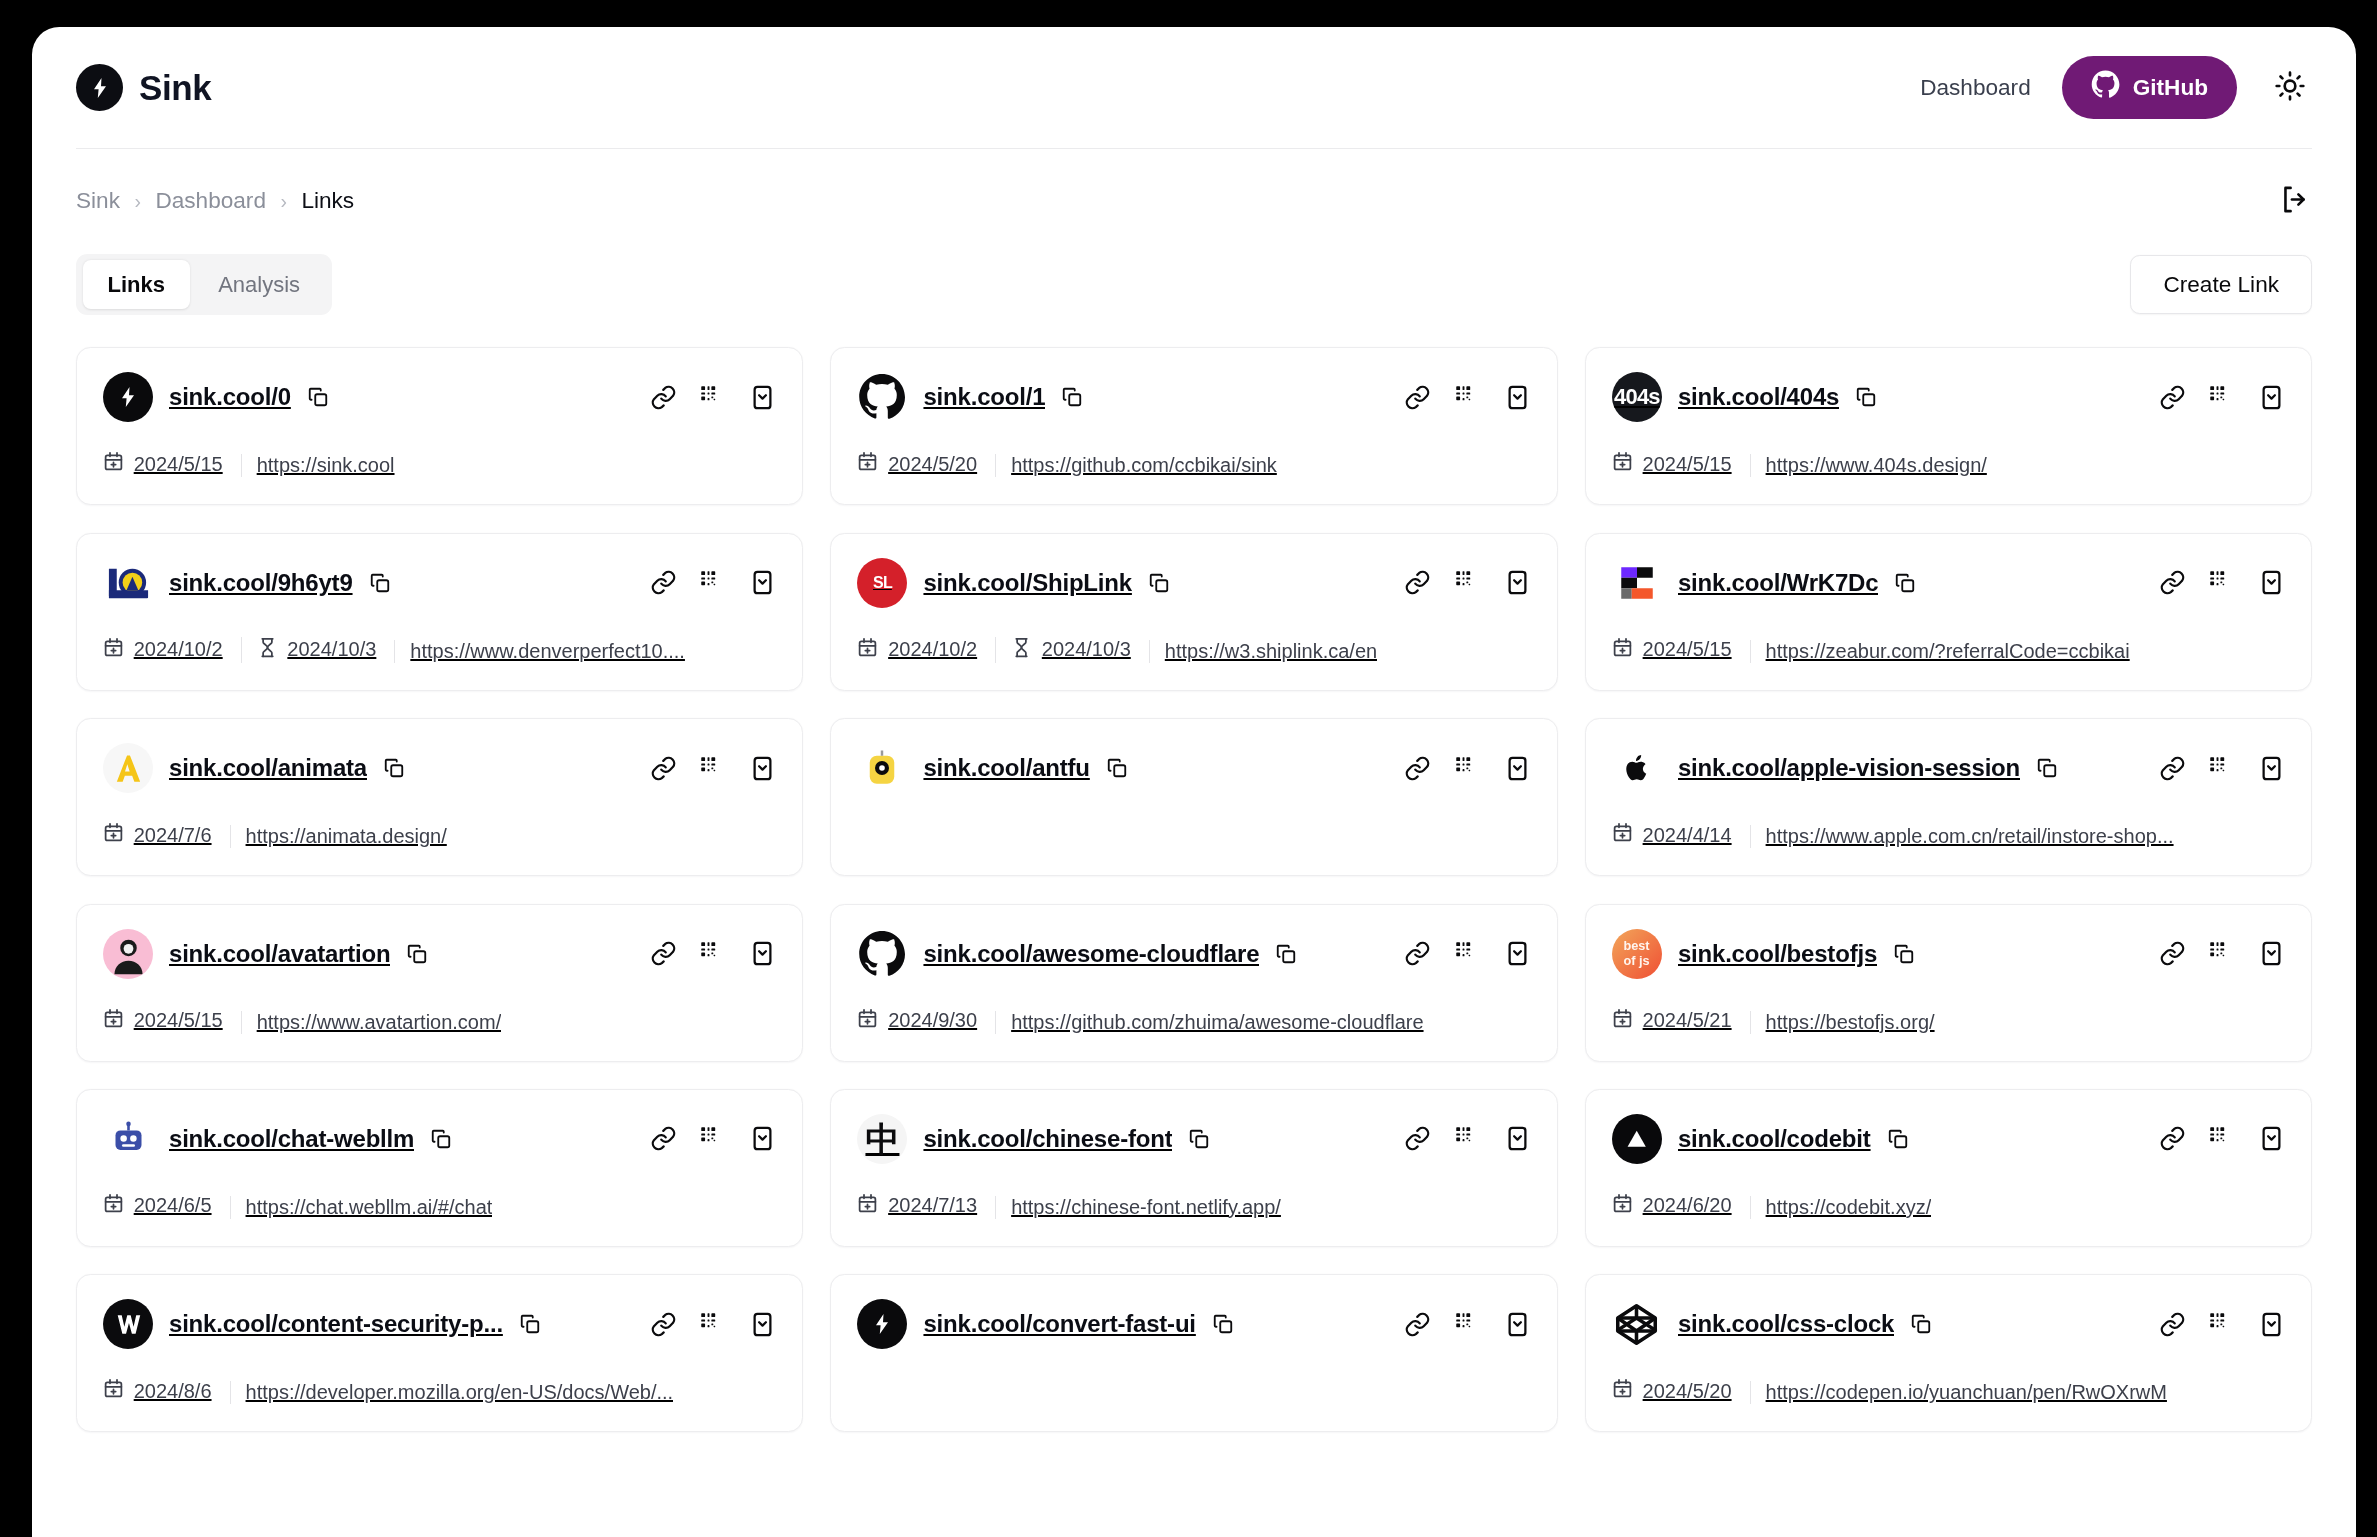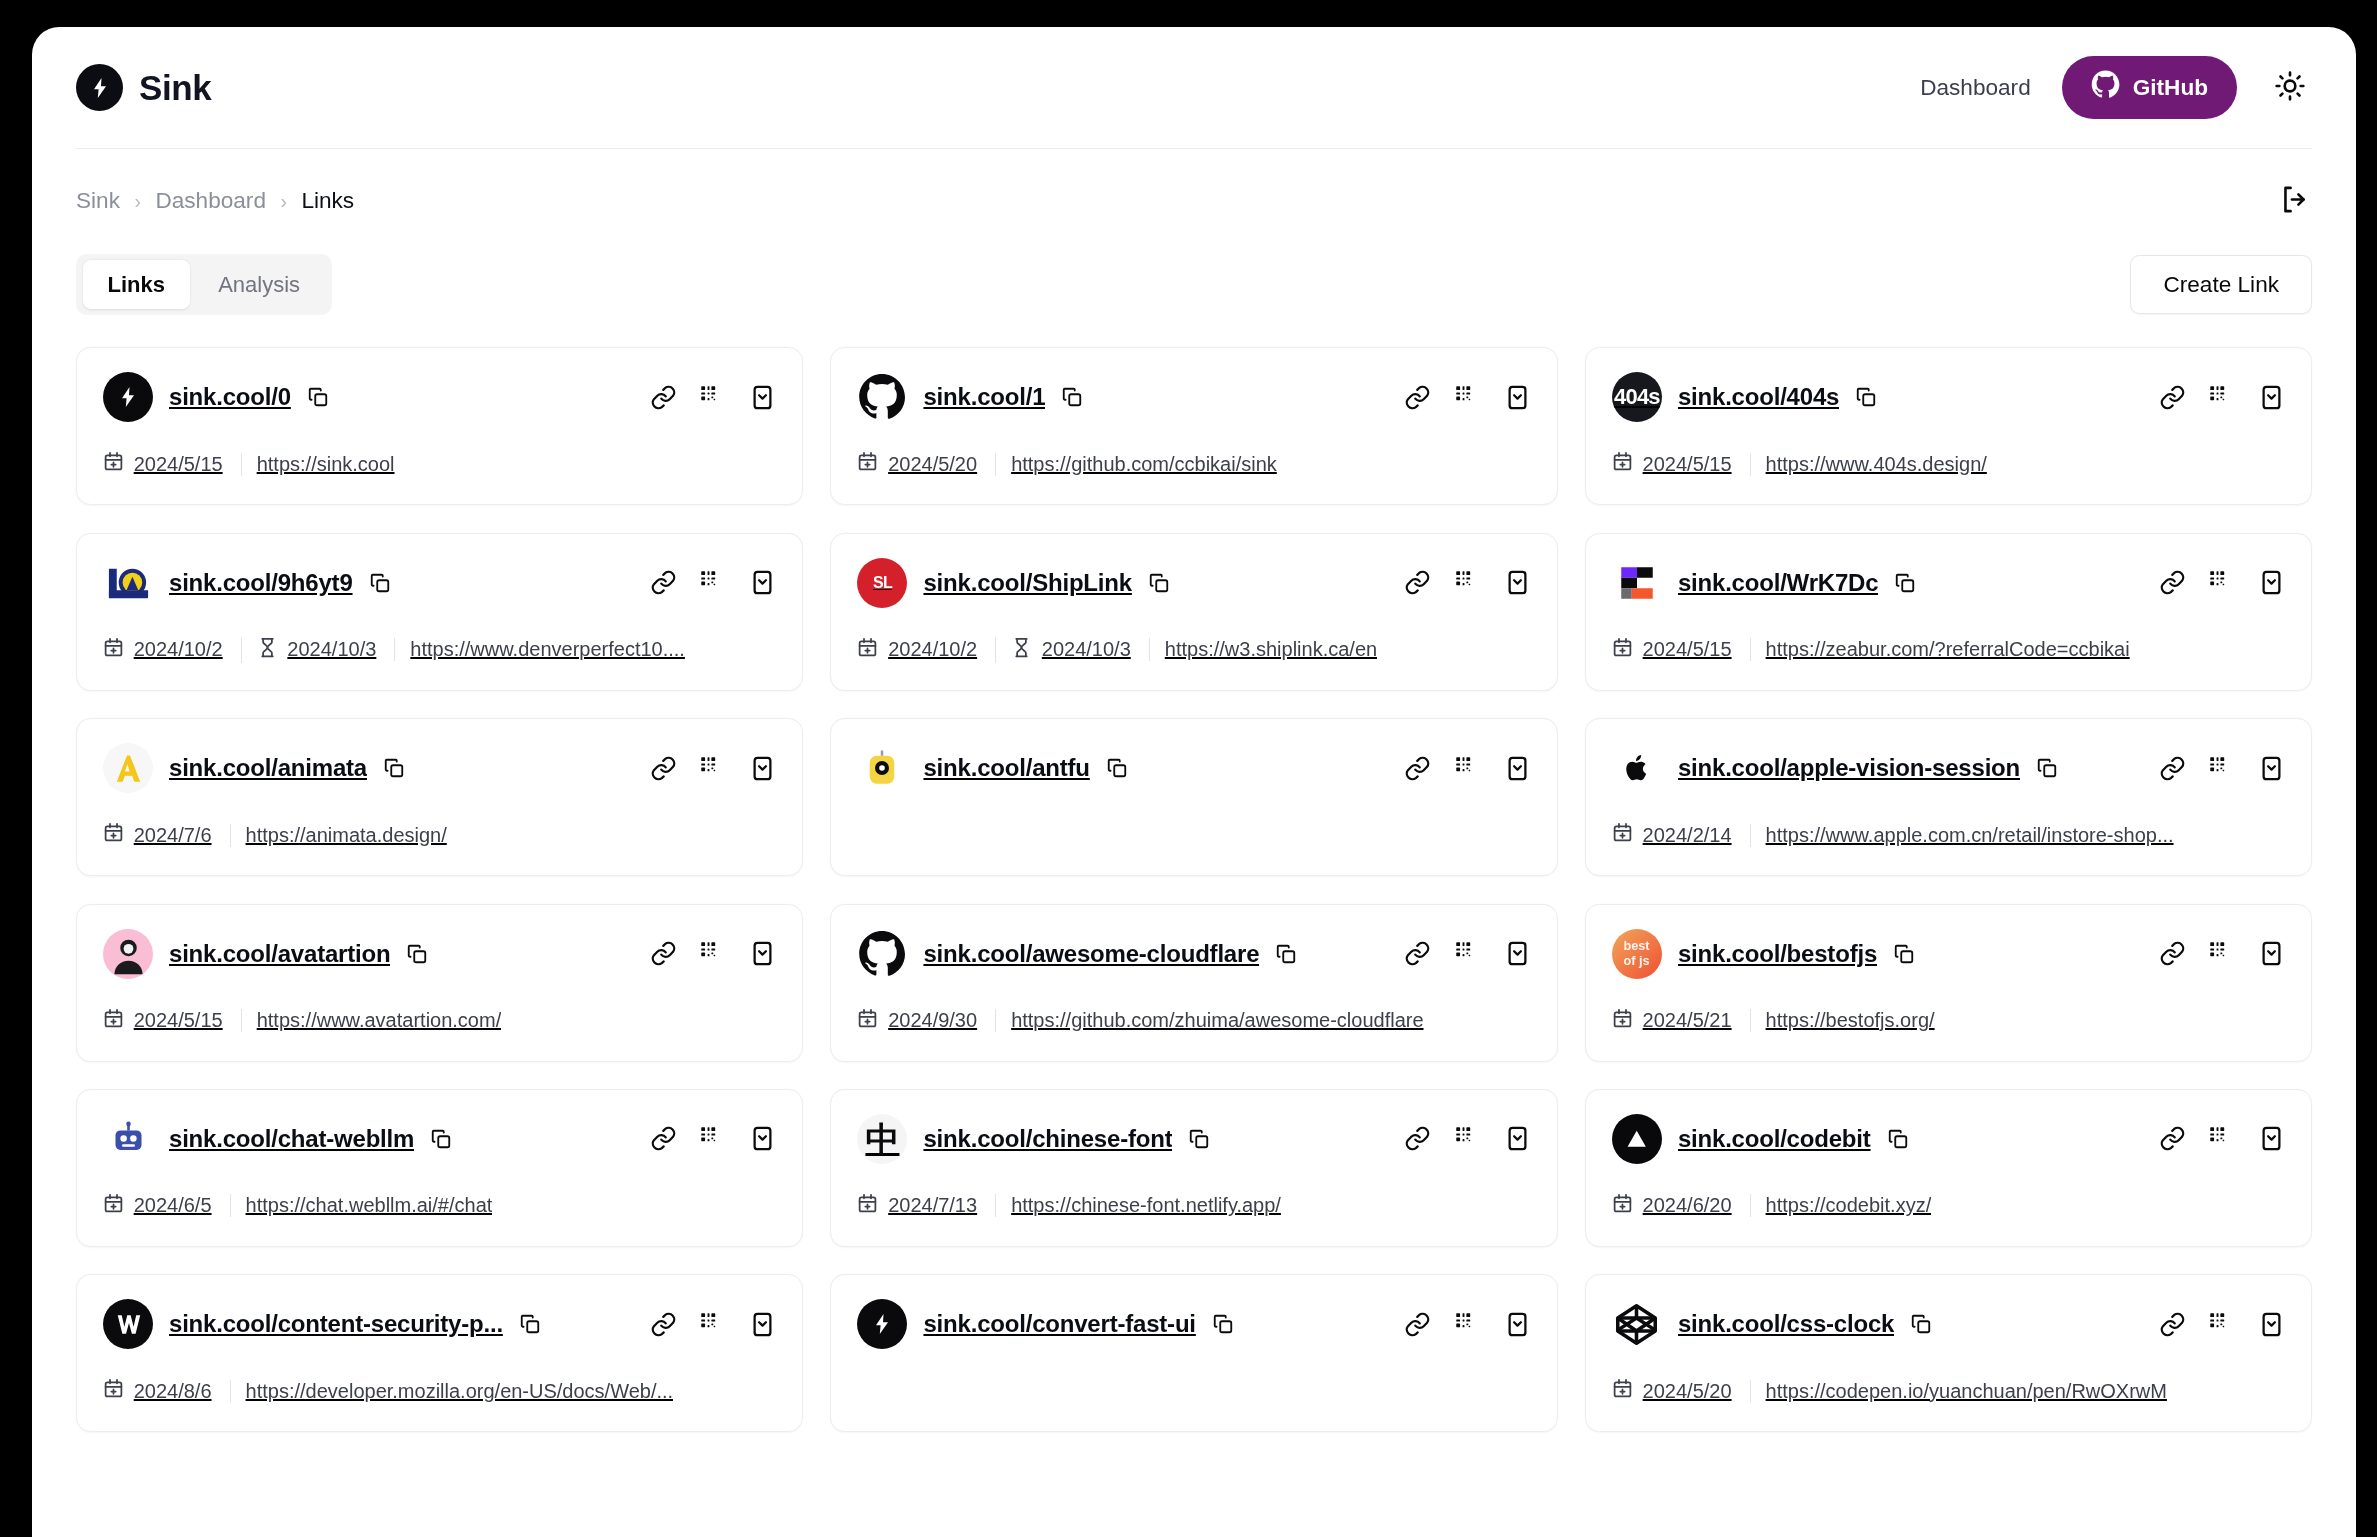--- a/index.html
+++ b/index.html
@@ -149,21 +149,21 @@
   .copy-icon { flex: 0 0 auto; display: flex; cursor: pointer; }
   .copy-icon svg { width: 22px; height: 22px; }
   .card-actions {
     margin-left: auto; display: flex; align-items: center; gap: 22.6px;
     flex: 0 0 auto; padding-left: 13px;
   }
   .card-actions .act { display: flex; cursor: pointer; }
   .card-actions svg { width: 27px; height: 27px; }
 
   .card-bottom {
-    display: flex; align-items: center;
+    display: flex; align-items: flex-end;
     margin-top: 29px;
     font-size: 20px; color: #3d404b;
     white-space: nowrap;
   }
   .meta {
     display: flex; align-items: center; gap: 9.7px;
     padding-right: 18px;
   }
   .meta + .meta, .target-url { border-left: 0.8px solid #e4e4e7; padding-left: 15px; }
   .meta svg { width: 21px; height: 21px; flex: 0 0 21px; }
@@ -731,21 +731,21 @@
               </svg>
             </span>
           </span>
         </div>
         <div class="card-bottom">
           <span class="meta">
             <span><svg viewBox="0 0 24 24" fill="none" stroke="#3d404b" stroke-width="2" stroke-linecap="round" stroke-linejoin="round">
                 <rect x="3" y="5" width="18" height="16" rx="2"></rect>
                 <path d="M3 10h18M8 2v4M16 2v4M12 13v5M9.5 15.5h5"></path>
               </svg></span>
-            <span>2024/2/14</span>
+            <span>2024/4/14</span>
           </span>
           <span class="target-url">https://www.apple.com.cn/retail/instore-shop...</span>
         </div>
       </div>
       <div class="link-card">
         <div class="card-top">
           <span class="favicon" style="background:#f9bdd4">
             <svg viewBox="0 0 24 24" width="45" height="45">
               <circle cx="12" cy="9" r="4.4" fill="#1b1b1b"></circle>
               <path d="M4.5 23c0-4.2 3.4-7.2 7.5-7.2s7.5 3 7.5 7.2z" fill="#1b1b1b"></path>

